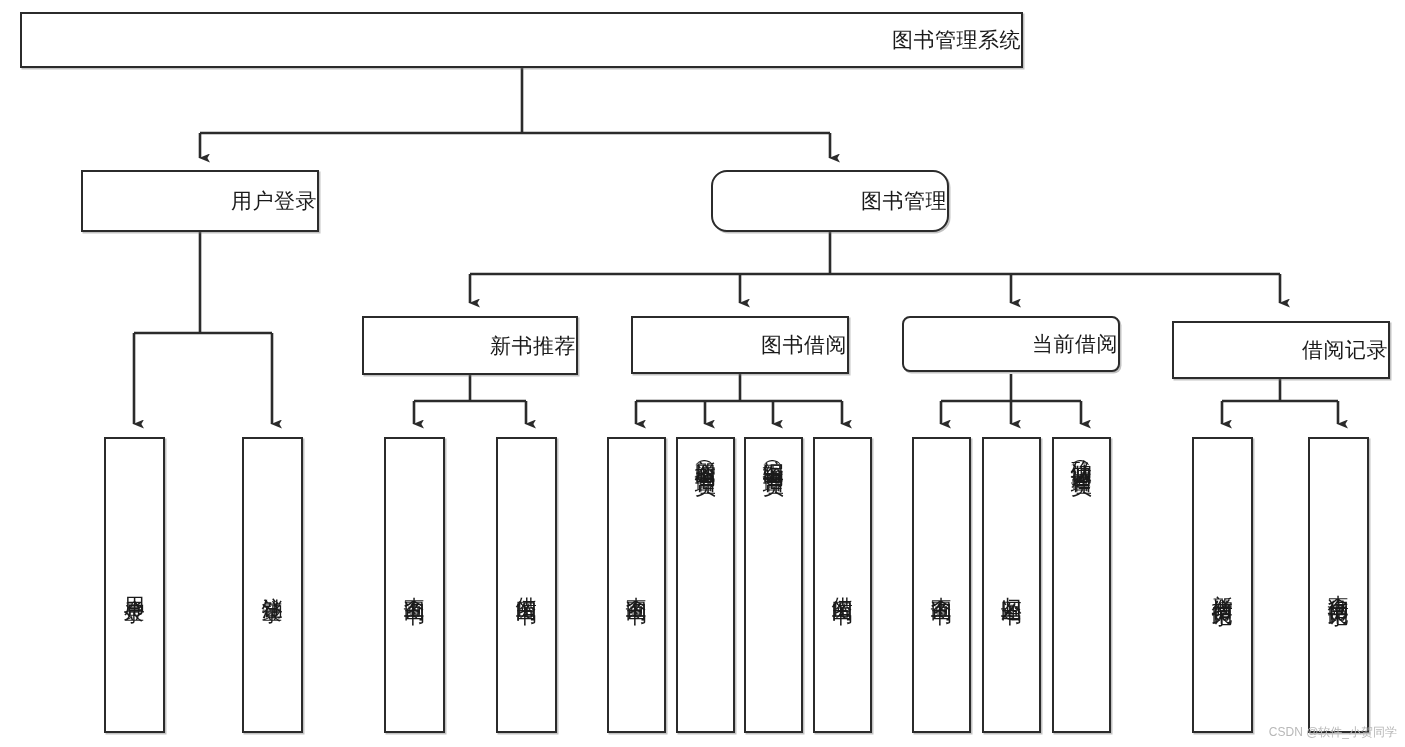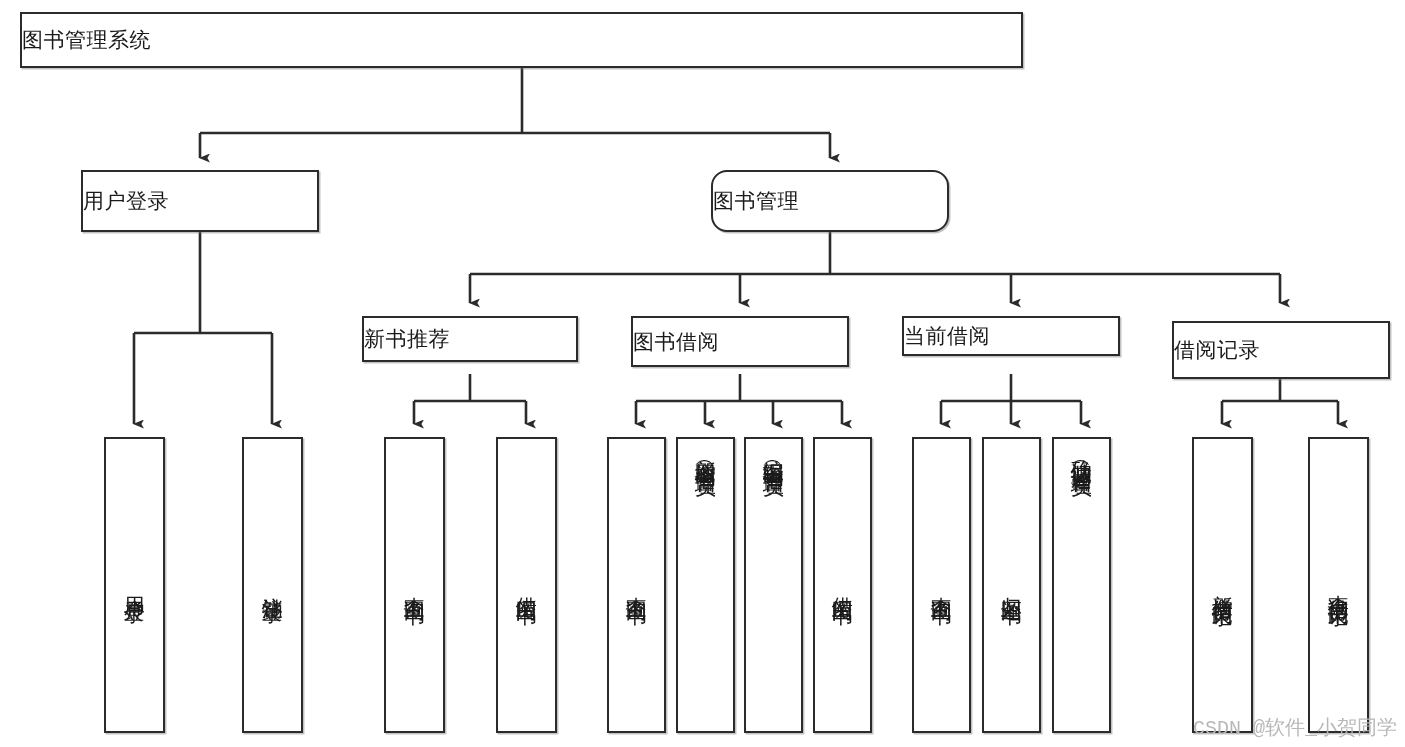--- a/index.html
+++ b/index.html
@@ -26,21 +26,21 @@
     width: 1405px;
     height: 747px;
   }
   .node-box {
     position: absolute;
     box-sizing: border-box;
     background: #ffffff;
     border: 2.5px solid #2b2b2b;
     display: flex;
     align-items: center;
-    justify-content: flex-start;
+    justify-content: flex-end;
     box-shadow: 1.5px 1.5px 0 rgba(120,120,120,0.45);
   }
   .node-label {
     color: #1a1a1a;
     font-family: "Liberation Sans", sans-serif;
     line-height: 1.12;
     text-align: center;
     white-space: pre;
     user-select: none;
   }
@@ -61,23 +61,23 @@
     white-space: pre-line;
   }
   .node-box.vertical.vcenter {
     align-items: center;
     padding-top: 0;
   }
   .watermark {
     position: absolute;
     right: 8px;
     bottom: 6px;
-    font-size: 20px;
+    font-size: 12px;
     color: #b8b8b8;
-    font-family: Liberation Mono, monospace;
+    font-family: Liberation Sans, sans-serif;
     user-select: none;
     white-space: nowrap;
   }
 </style>
 </head>
 <body>
 
 <div id="diagram-root">
 
   <svg class="diagram-canvas" viewBox="0 0 1405 747">
@@ -138,27 +138,27 @@
     <span class="node-label">图书管理系统</span>
   </div>
 
   <div class="node-box horizontal" style="left:81px; top:170px; width:238px; height:62px;">
     <span class="node-label">用户登录</span>
   </div>
   <div class="node-box horizontal" style="left:711px; top:170px; width:238px; height:62px;border-radius:16px;">
     <span class="node-label">图书管理</span>
   </div>
 
-  <div class="node-box horizontal" style="left:362px; top:316px; width:216px; height:46px;">
+  <div class="node-box horizontal" style="left:362px; top:316px; width:216px; height:59px;">
     <span class="node-label">新书推荐</span>
   </div>
-  <div class="node-box horizontal" style="left:631px; top:316px; width:218px; height:51px;">
+  <div class="node-box horizontal" style="left:631px; top:316px; width:218px; height:58px;">
     <span class="node-label">图书借阅</span>
   </div>
-  <div class="node-box horizontal" style="left:902px; top:316px; width:218px; height:40px;">
+  <div class="node-box horizontal" style="left:902px; top:316px; width:218px; height:56px;border-radius:8px;">
     <span class="node-label">当前借阅</span>
   </div>
   <div class="node-box horizontal" style="left:1172px; top:321px; width:218px; height:58px;">
     <span class="node-label">借阅记录</span>
   </div>
 
   <div class="node-box vertical vcenter" style="left:104px; top:437px; width:61px; height:296px;">
     <span class="node-label">用户登录</span>
   </div>
   <div class="node-box vertical vcenter" style="left:242px; top:437px; width:61px; height:296px;">

